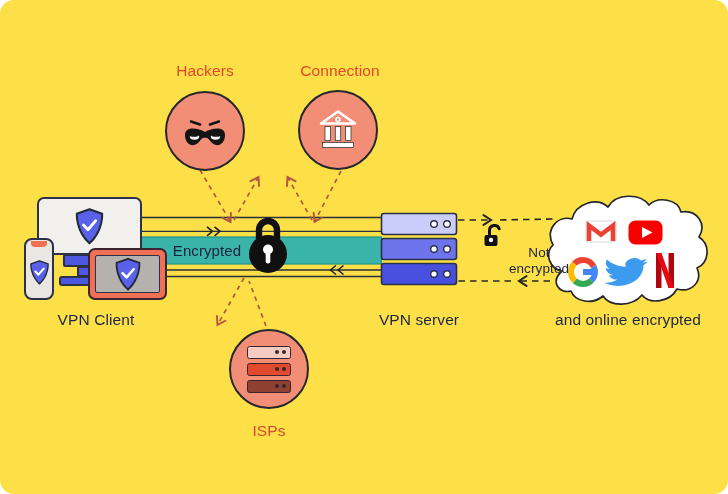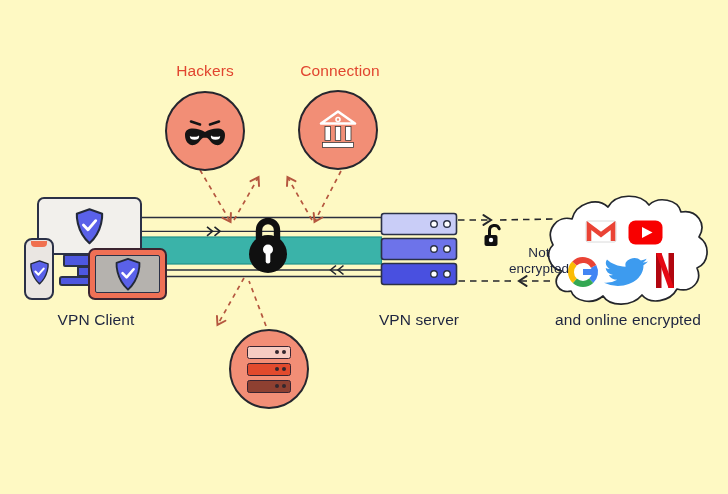--- a/index.html
+++ b/index.html
@@ -1,17 +1,17 @@
 <!DOCTYPE html>
 <html><head>
 <meta charset="utf-8">
 <style>
   html,body{margin:0;padding:0;background:#fff;}
-  .scene{position:relative;width:728px;height:494px;background:#fef9c3;
-         font-family:"Liberation Sans",sans-serif;overflow:hidden;}
+  .scene{position:relative;width:728px;height:494px;background:#fde047;
+         font-family:"Liberation Sans",sans-serif;overflow:hidden;border-radius:14px;}
   svg.layer{position:absolute;left:0;top:0;pointer-events:none;}
   .abs{position:absolute;}
   .lbl{position:absolute;text-align:center;color:#1e2540;font-size:15.5px;
        font-weight:500;letter-spacing:.1px;line-height:1.22;}
   .threat-lbl{color:#e1452f;}
   .small-lbl{font-size:13.5px;line-height:1.18;padding-left:44px;}
   .tunnel-lbl{font-size:15px;color:#15223c;line-height:27px;height:27px;}
   
   .threat-circle{position:absolute;width:80px;height:80px;border-radius:50%;
       background:#f28e76;border:2px solid #26262e;box-sizing:border-box;
@@ -225,21 +225,23 @@
   </svg>
 
   <svg class="abs" style="left:655px;top:252px;" width="20" height="37" viewBox="0 0 20 37">
     <rect x="1" y="1" width="5.5" height="35" fill="#b1060f"></rect>
     <rect x="13.5" y="1" width="5.5" height="35" fill="#b1060f"></rect>
     <polygon points="1,1 6.5,1 19,36 13.5,36" fill="#e50914"></polygon>
   </svg>
 
   <div class="lbl threat-lbl" style="left:155px;top:62px;width:100px;">Hackers</div>
   <div class="lbl threat-lbl" style="left:285px;top:62px;width:110px;">Connection</div>
-
+  <div class="lbl threat-lbl" style="left:224px;top:422px;width:90px;">ISPs</div>
+
+  <div class="lbl tunnel-lbl" style="left:157px;top:237px;width:100px;">Encrypted</div>
 
   <div class="lbl" style="left:41px;top:311px;width:110px;">VPN Client</div>
   <div class="lbl" style="left:364px;top:311px;width:110px;">VPN server</div>
 
   <div class="lbl small-lbl" style="left:455px;top:245px;width:80px;">Not encrypted</div>
 
   <div class="lbl" style="left:543px;top:311px;width:170px;">
     <div>and online encrypted</div>
   </div>
 

